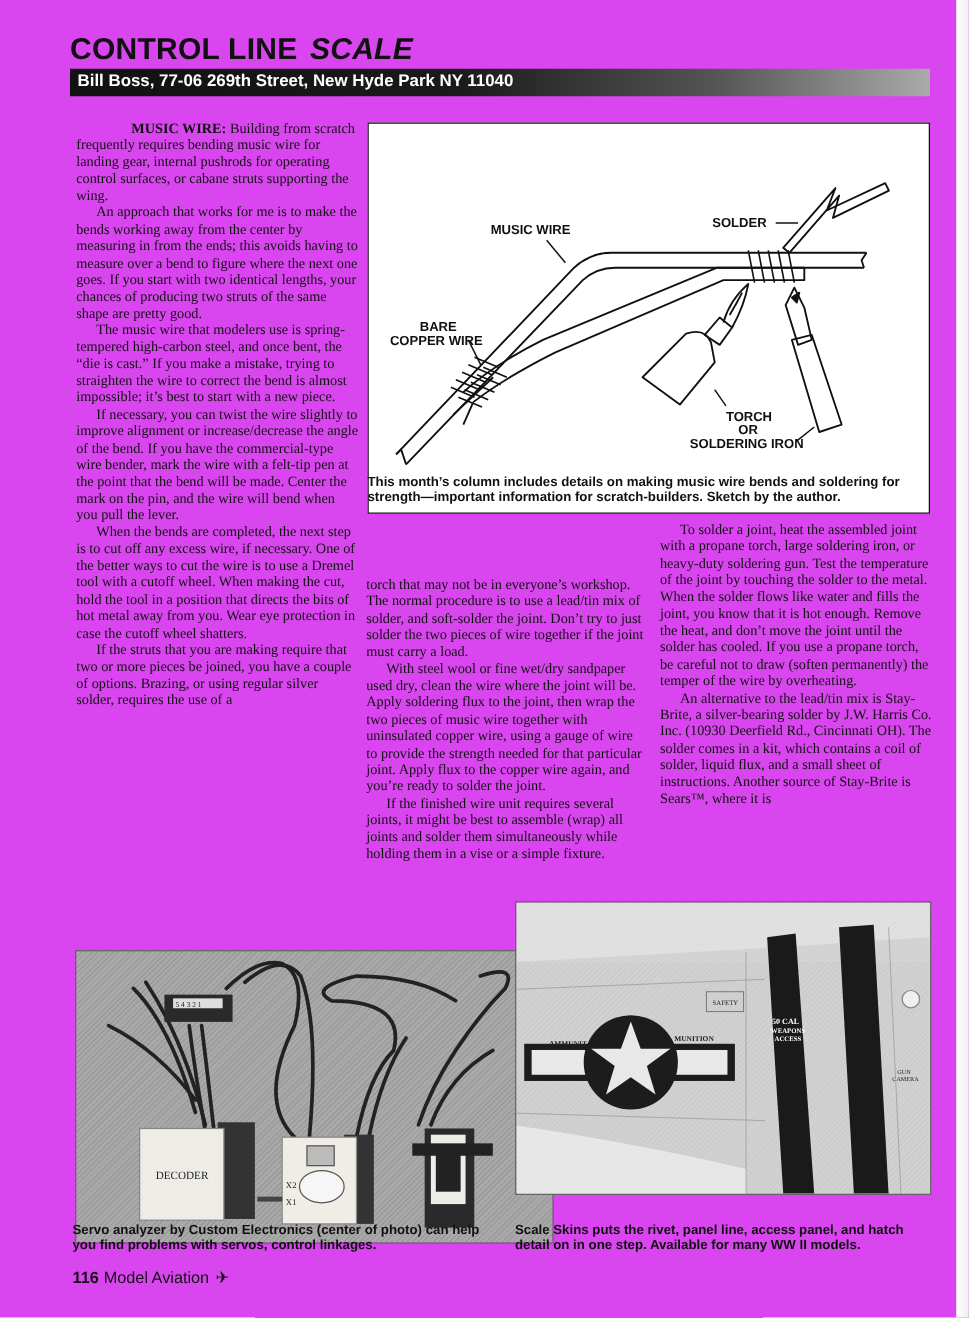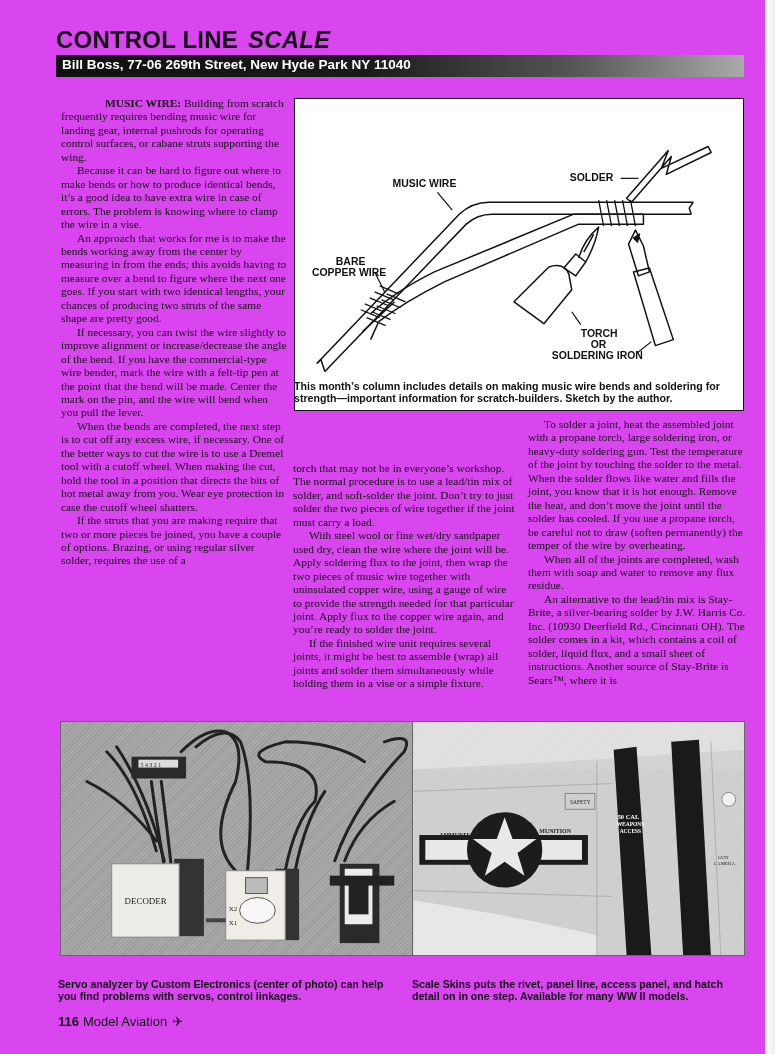--- a/index.html
+++ b/index.html
@@ -24,21 +24,21 @@
     .figure { position: absolute; left: 294px; top: 98px; width: 450px; height: 313px; border: 1.5px solid #111; background: #fff; }
     .figure svg { width: 100%; height: 100%; display: block; }
     .fig-label { font-family: "Liberation Sans", sans-serif; font-weight: 700; font-size: 10.5px; fill: #111; }
 
     .caption { position: absolute; font-family: "Liberation Sans", sans-serif; font-weight: 700; font-size: 10.6px; line-height: 12.3px; color: #111; }
     .cap-fig { left: 294px; top: 380px; width: 456px; }
     .cap-photo1 { left: 58px; top: 978px; width: 340px; }
     .cap-photo2 { left: 412px; top: 978px; width: 336px; }
 
     .photo { position: absolute; overflow: hidden; border: 1px solid #666; }
-    .photo1 { left: 60px; top: 721px; width: 383px; height: 235px; background: repeating-linear-gradient(135deg, #9a9a9a 0, #9a9a9a 1px, #a9a9a9 1px, #a9a9a9 3px); }
+    .photo1 { left: 60px; top: 760px; width: 383px; height: 235px; background: repeating-linear-gradient(135deg, #9a9a9a 0, #9a9a9a 1px, #a9a9a9 1px, #a9a9a9 3px); }
     .photo2 { left: 412px; top: 721px; width: 333px; height: 235px; background: repeating-linear-gradient(135deg, #cfcfcf 0, #cfcfcf 1px, #dcdcdc 1px, #dcdcdc 3px); }
     .photo svg { width: 100%; height: 100%; display: block; }
     .ph-text { font-family: "Liberation Serif", serif; fill: #222; }
 
     .footer { position: absolute; left: 58px; top: 1014px; font-family: "Liberation Sans", sans-serif; font-size: 13px; color: #111; white-space: nowrap; }
     .footer .pg { font-weight: 700; margin-right: 4px; }
     .footer .plane { margin-left: 5px; font-size: 13px; }
   </style>
 </head>
 <body>
@@ -47,22 +47,22 @@
 
   <div class="title">
     <span>CONTROL LINE</span><span class="scale">SCALE</span>
   </div>
   <div class="byline">
     <span>Bill Boss, 77-06 269th Street, New Hyde Park NY  11040</span>
   </div>
 
   <div class="col col1">
     <p><span class="lead">MUSIC WIRE:</span><span> Building from scratch frequently requires bending music wire for landing gear, internal pushrods for operating control surfaces, or cabane struts supporting the wing.</span></p>
-    <p class="ind">Because it can be hard to figure out where to make bends or how to produce identical bends, it’s a good idea to have extra wire in case of errors. The problem is knowing where to clamp the wire in a vise.</p>
     <p class="ind">An approach that works for me is to make the bends working away from the center by measuring in from the ends; this avoids having to measure over a bend to figure where the next one goes. If you start with two identical lengths, your chances of producing two struts of the same shape are pretty good.</p>
+    <p class="ind">The music wire that modelers use is spring-tempered high-carbon steel, and once bent, the “die is cast.” If you make a mistake, trying to straighten the wire to correct the bend is almost impossible; it’s best to start with a new piece.</p>
     <p class="ind">If necessary, you can twist the wire slightly to improve alignment or increase/decrease the angle of the bend. If you have the commercial-type wire bender, mark the wire with a felt-tip pen at the point that the bend will be made. Center the mark on the pin, and the wire will bend when you pull the lever.</p>
     <p class="ind">When the bends are completed, the next step is to cut off any excess wire, if necessary. One of the better ways to cut the wire is to use a Dremel tool with a cutoff wheel. When making the cut, hold the tool in a position that directs the bits of hot metal away from you. Wear eye protection in case the cutoff wheel shatters.</p>
     <p class="ind">If the struts that you are making require that two or more pieces be joined, you have a couple of options. Brazing, or using regular silver solder, requires the use of a</p>
   </div>
 
   <div class="figure">
     <svg viewBox="0 0 450 265" xmlns="http://www.w3.org/2000/svg">
       <g fill="none" stroke="#111" stroke-width="1.5" stroke-linejoin="round">
 
         <path d="M 22 242 L 165 92 Q 178 80 195 80 L 400 80"></path>
@@ -127,21 +127,20 @@
   <div class="caption cap-fig">This month’s column includes details on making music wire bends and soldering for strength—important information for scratch-builders. Sketch by the author.</div>
 
   <div class="col col2">
     <p>torch that may not be in everyone’s workshop. The normal procedure is to use a lead/tin mix of solder, and soft-solder the joint. Don’t try to just solder the two pieces of wire together if the joint must carry a load.</p>
     <p class="ind">With steel wool or fine wet/dry sandpaper used dry, clean the wire where the joint will be. Apply soldering flux to the joint, then wrap the two pieces of music wire together with uninsulated copper wire, using a gauge of wire to provide the strength needed for that particular joint. Apply flux to the copper wire again, and you’re ready to solder the joint.</p>
     <p class="ind">If the finished wire unit requires several joints, it might be best to assemble (wrap) all joints and solder them simultaneously while holding them in a vise or a simple fixture.</p>
   </div>
 
   <div class="col col3">
     <p class="ind">To solder a joint, heat the assembled joint with a propane torch, large soldering iron, or heavy-duty soldering gun. Test the temperature of the joint by touching the solder to the metal. When the solder flows like water and fills the joint, you know that it is hot enough. Remove the heat, and don’t move the joint until the solder has cooled. If you use a propane torch, be careful not to draw (soften permanently) the temper of the wire by overheating.</p>
-    <p class="ind">When all of the joints are completed, wash them with soap and water to remove any flux residue.</p>
     <p class="ind">An alternative to the lead/tin mix is Stay-Brite, a silver-bearing solder by J.W. Harris Co. Inc. (10930 Deerfield Rd., Cincinnati OH). The solder comes in a kit, which contains a coil of solder, liquid flux, and a small sheet of instructions. Another source of Stay-Brite is Sears™, where it is</p>
   </div>
 
   <div class="photo photo1">
     <svg viewBox="0 0 332 235" xmlns="http://www.w3.org/2000/svg">
       <g fill="none" stroke="#222" stroke-width="3" stroke-linecap="round">
         <path d="M 0 60 Q 40 80 70 120"></path>
           <path d="M 20 30 Q 50 60 70 130"></path>
           <path d="M 30 25 Q 60 70 78 140"></path>
         <path d="M 65 60 Q 70 100 78 145"></path>

